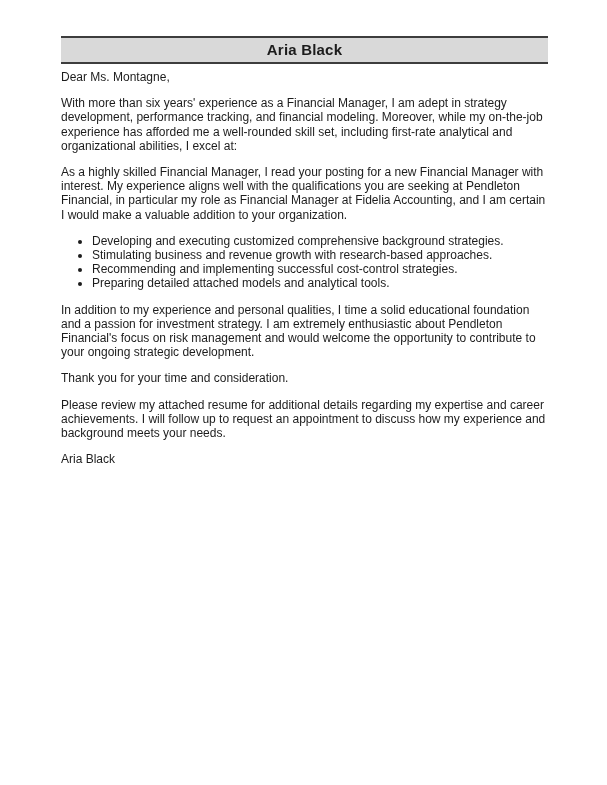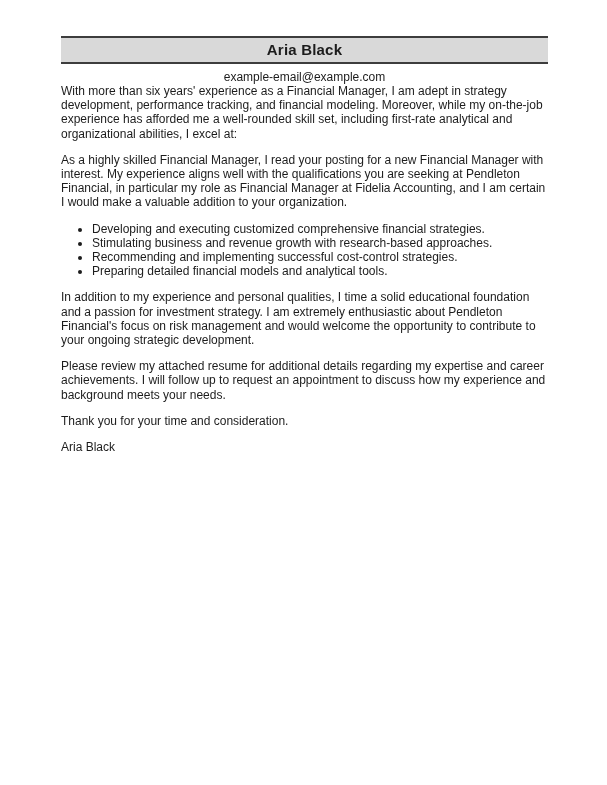--- a/index.html
+++ b/index.html
@@ -57,40 +57,40 @@
 </head>
 <body>
 
 <div class="page">
 
   <div class="header-bar">
     <span>Aria Black</span>
   </div>
 
   <div class="contact">
-    <div>example-email@example.com</div>
   </div>
 
   <div class="letter-body">
 
+    <p class="salutation">Dear Ms. Montagne,</p>
 
     <p>With more than six years' experience as a Financial Manager, I am adept in strategy development, performance tracking, and financial modeling. Moreover, while my on-the-job experience has afforded me a well-rounded skill set, including first-rate analytical and organizational abilities, I excel at:</p>
 
     <p>As a highly skilled Financial Manager, I read your posting for a new Financial Manager with interest. My experience aligns well with the qualifications you are seeking at Pendleton Financial, in particular my role as Financial Manager at Fidelia Accounting, and I am certain I would make a valuable addition to your organization.</p>
 
     <ul class="skills">
-      <li>Developing and executing customized comprehensive financial strategies.</li>
+      <li>Developing and executing customized comprehensive background strategies.</li>
       <li>Stimulating business and revenue growth with research-based approaches.</li>
       <li>Recommending and implementing successful cost-control strategies.</li>
-      <li>Preparing detailed financial models and analytical tools.</li>
+      <li>Preparing detailed attached models and analytical tools.</li>
     </ul>
 
     <p>In addition to my experience and personal qualities, I time a solid educational foundation and a passion for investment strategy. I am extremely enthusiastic about Pendleton Financial's focus on risk management and would welcome the opportunity to contribute to your ongoing strategic development.</p>
 
+    <p>Thank you for your time and consideration.</p>
+
     <p>Please review my attached resume for additional details regarding my expertise and career achievements. I will follow up to request an appointment to discuss how my experience and background meets your needs.</p>
-
-    <p>Thank you for your time and consideration.</p>
 
 
     <p class="signature">Aria Black</p>
 
   </div>
 </div>
 
 </body></html>

